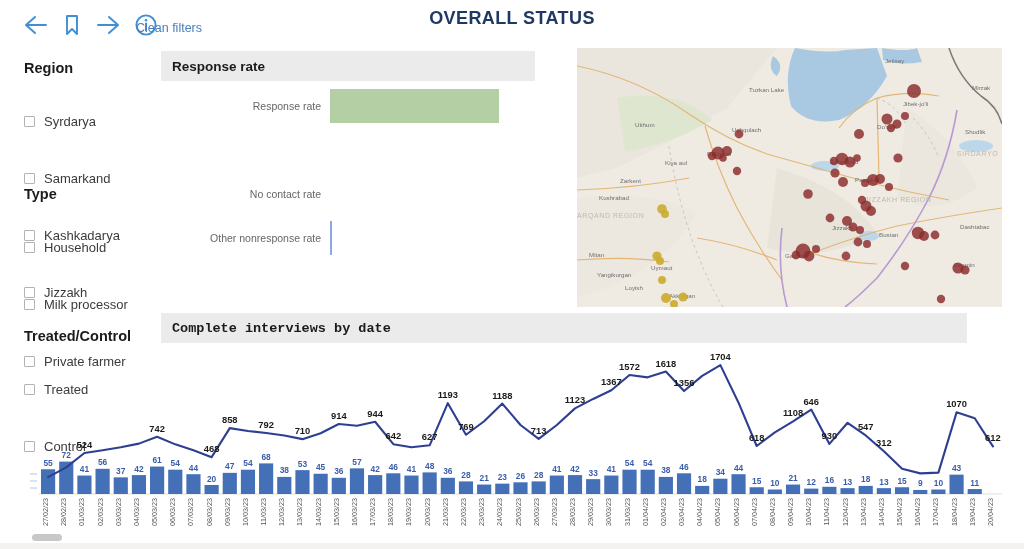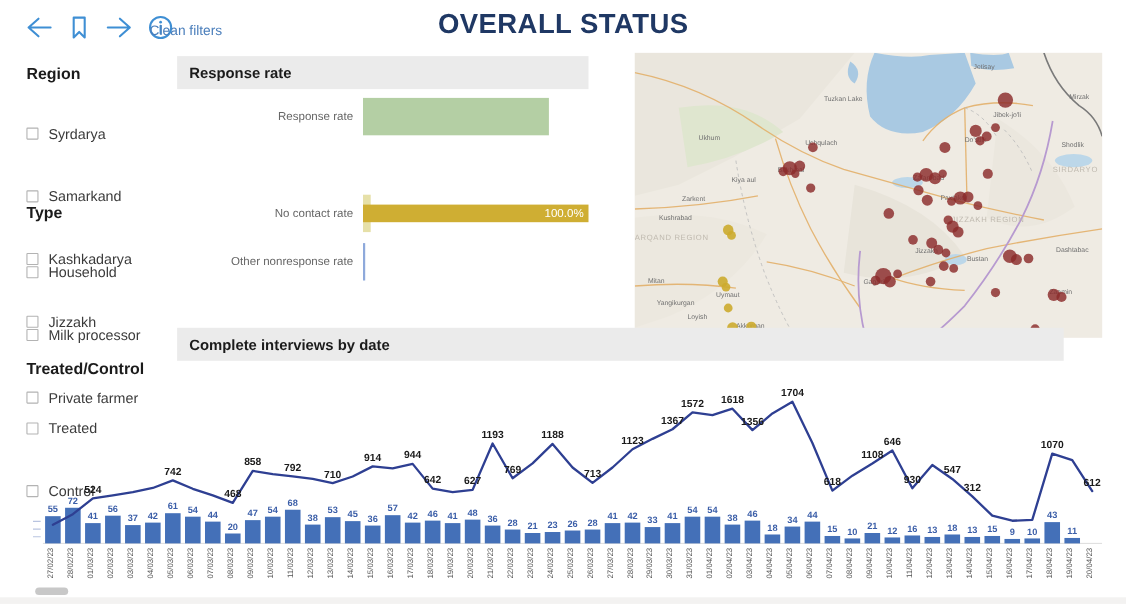--- a/index.html
+++ b/index.html
@@ -18,21 +18,21 @@
   .navicons { position:absolute; left:22px; top:12px; display:flex; align-items:center; gap:11px; }
   .navicon { width:26px; height:26px; color:#3f8fd4; display:block; }
   .navicon svg { display:block; }
   #clean-filters {
     position:absolute; left:136px; top:21px;
     font-size:12.5px; color:#4a7ebb; font-family:"Liberation Sans", sans-serif;
     cursor:pointer; white-space:nowrap;
   }
   #page-title {
     position:absolute; left:0; top:8px; width:1024px;
-    text-align:center; font-size:25px; font-weight:bold;
+    text-align:center; font-size:18px; font-weight:bold;
     letter-spacing:.4px; color:#1f3864;
     font-family:"Liberation Sans", sans-serif;
   }
 
   
   .slicer { position:absolute; left:24px; }
   .slicer-title { font-size:14.5px; font-weight:bold; color:#1b1b1b; margin-bottom:7px; }
   .slicer-item { display:flex; align-items:center; gap:9px; height:23px; cursor:pointer;margin-top:34px; }
   .cbox { width:11px; height:11px; border:1px solid #b3b3b3; background:#fff; flex:0 0 auto; border-radius:1px; }
   .slicer-label { font-size:13px; color:#3b3b3b; font-family:"Liberation Sans", sans-serif; }
@@ -41,21 +41,21 @@
   #slicer-type { top:186px; }
   #slicer-tc { top:328px; }
 
   
   .card-header {
     position:absolute; background:#ebebeb;
     display:flex; align-items:center; padding-left:11px;
     font-size:13.5px; font-weight:bold; color:#1b1b1b;
   }
   #resp-header { left:161px; top:51px; width:374px; height:30px; }
-  #interviews-header { left:161px; top:298px; width:806px; height:30px; }
+  #interviews-header { left:161px; top:313px; width:806px; height:30px;font-family:Liberation Mono, monospace; }
 
   
   #resp-chart { position:absolute; left:161px; top:84px; width:374px; height:186px; }
   .rr-row { position:absolute; left:0; width:374px; height:44px; display:flex; align-items:center; }
   .rr-label {
     width:169px; text-align:right; padding-right:9px;
     font-size:10.5px; color:#666; font-family:"Liberation Sans", sans-serif;
     white-space:nowrap;
   }
   .rr-track { position:relative; flex:1; height:44px; }
@@ -170,25 +170,20 @@
 <div class="card-header" id="resp-header">Response rate</div>
 <div id="resp-chart">
     <div class="rr-row" style="top: 0px;">
       <div class="rr-label">Response rate</div>
       <div class="rr-track">
         <div class="rr-bar" style="background: rgb(180, 207, 164); width: 169.125px; height: 34px; top: 5px;"></div>
       </div>
     </div>
     <div class="rr-row" style="top: 88px;">
       <div class="rr-label">No contact rate</div>
-      <div class="rr-track">
-        <div class="rr-bar" style="background: rgb(230, 224, 168); width: 7px; height: 34px; top: 5px;"></div>
-        <div class="rr-bar" style="background: rgb(207, 174, 51); width: 205px; height: 16px; top: 14px;"></div>
-        <span class="rr-val" style="left: 165px; right: auto;">100.0%</span>
-      </div>
     </div>
     <div class="rr-row" style="top: 132px;">
       <div class="rr-label">Other nonresponse rate</div>
       <div class="rr-track">
         <div class="rr-bar" style="background: rgb(142, 169, 219); width: 2px; height: 34px; top: 5px;"></div>
       </div>
     </div>
   </div>
 
 <div id="map-card">

